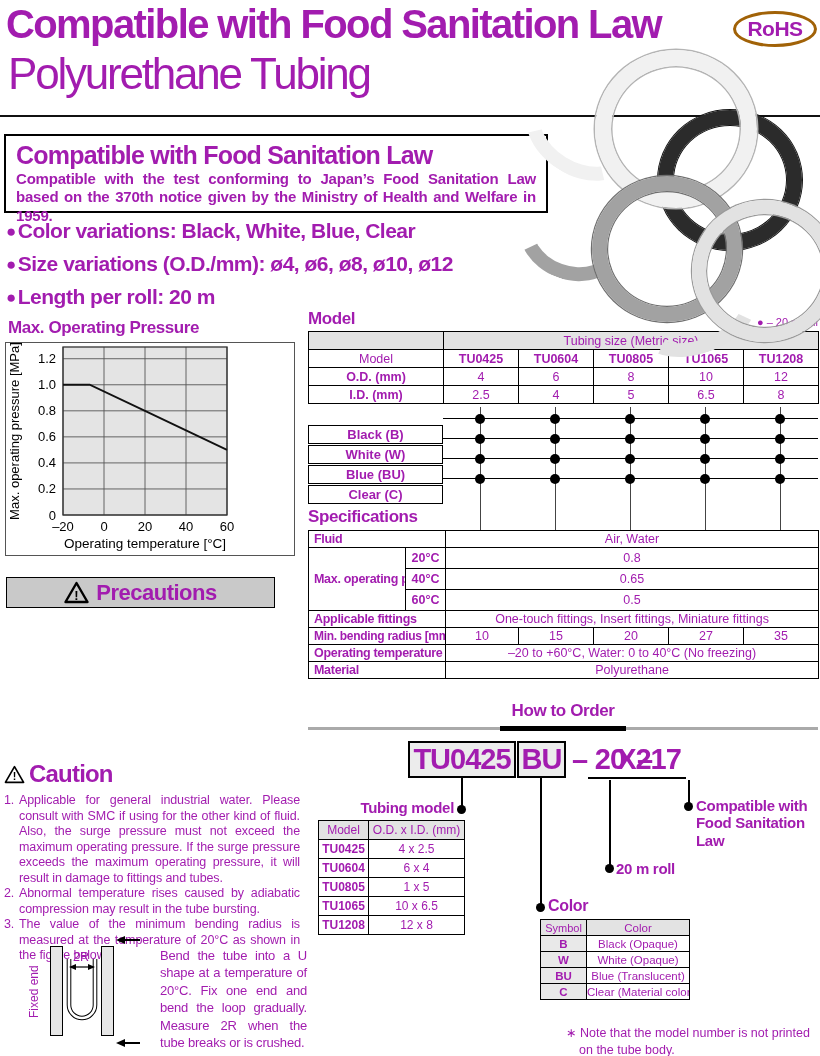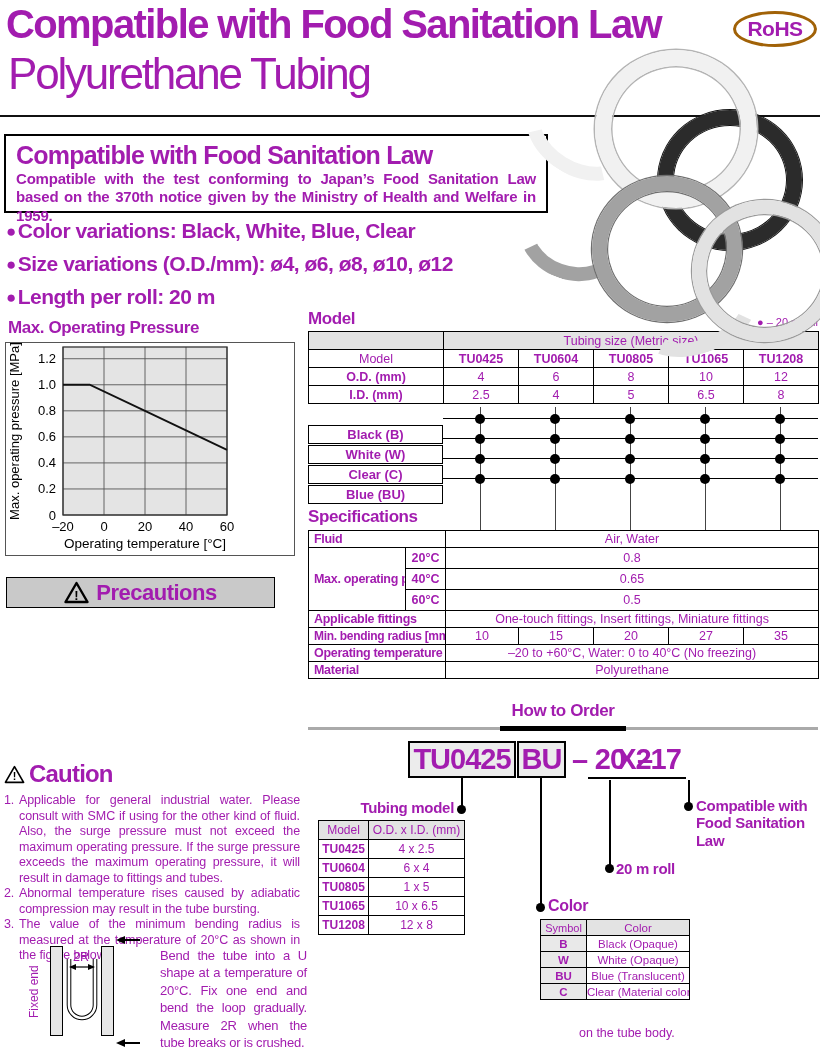--- a/index.html
+++ b/index.html
@@ -268,30 +268,30 @@
       <div class="mline"></div>
       <div class="mlabel">White (W)</div>
       <span class="mdot" style="left:167px"></span>
       <span class="mdot" style="left:242px"></span>
       <span class="mdot" style="left:317px"></span>
       <span class="mdot" style="left:392px"></span>
       <span class="mdot" style="left:467px"></span>
     </div>
     <div class="mrow">
       <div class="mline"></div>
-      <div class="mlabel">Clear (C)</div>
+      <div class="mlabel">Blue (BU)</div>
       <span class="mdot" style="left:167px"></span>
       <span class="mdot" style="left:242px"></span>
       <span class="mdot" style="left:317px"></span>
       <span class="mdot" style="left:392px"></span>
       <span class="mdot" style="left:467px"></span>
     </div>
     <div class="mrow">
       <div class="mline"></div>
-      <div class="mlabel">Blue (BU)</div>
+      <div class="mlabel">Clear (C)</div>
       <span class="mdot" style="left:167px"></span>
       <span class="mdot" style="left:242px"></span>
       <span class="mdot" style="left:317px"></span>
       <span class="mdot" style="left:392px"></span>
       <span class="mdot" style="left:467px"></span>
     </div>
   </div>
 
   <div class="abs sec-heading spec-heading">Specifications</div>
   <table class="abs spec-table">
@@ -430,20 +430,21 @@
         <td>Blue (Translucent)</td>
         </tr>
     <tr>
           <td class="sym">C</td>
         <td>Clear (Material color)</td>
         </tr>
   </tbody>
     </table>
 
   <div class="abs order-note">
+    <div>∗ Note that the model number is not printed</div>
     <div class="l2">on the tube body.</div>
   </div>
 
   <div class="abs prec-bar">
     <svg width="25" height="23" viewBox="0 0 25 23">
       <path d="M12.5 2 L23.5 21 H1.5 Z" fill="none" stroke="#000" stroke-width="2.4" stroke-linejoin="round"></path>
       <text x="12.5" y="18.5" text-anchor="middle" font-size="13" font-weight="bold" font-family="Liberation Sans, sans-serif">!</text>
     </svg>
     <span class="txt">Precautions</span>
   </div>

